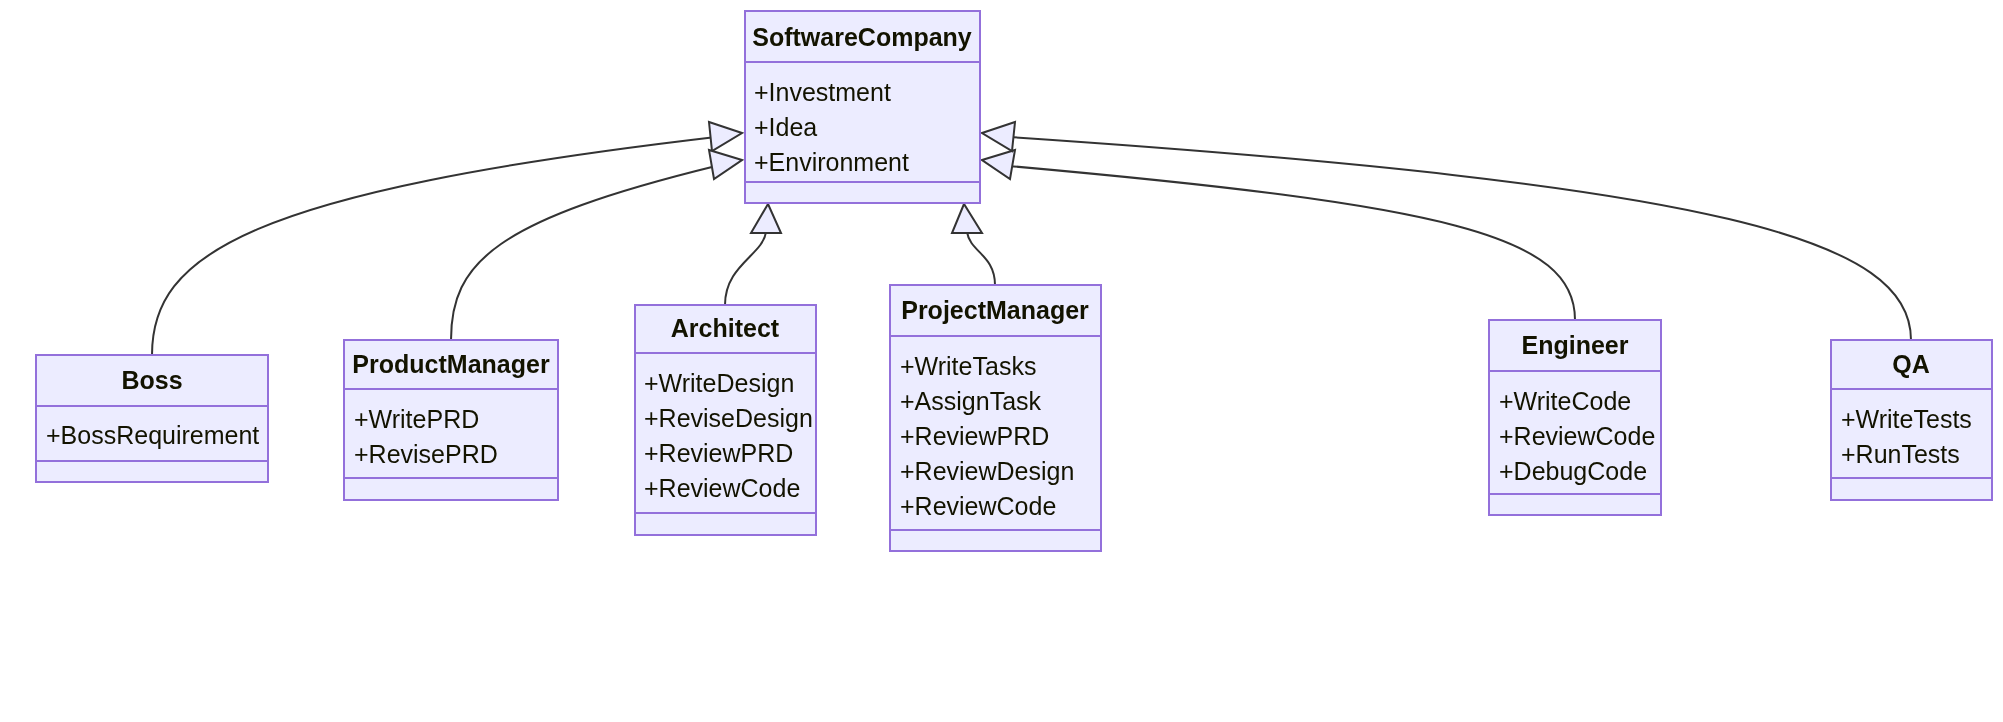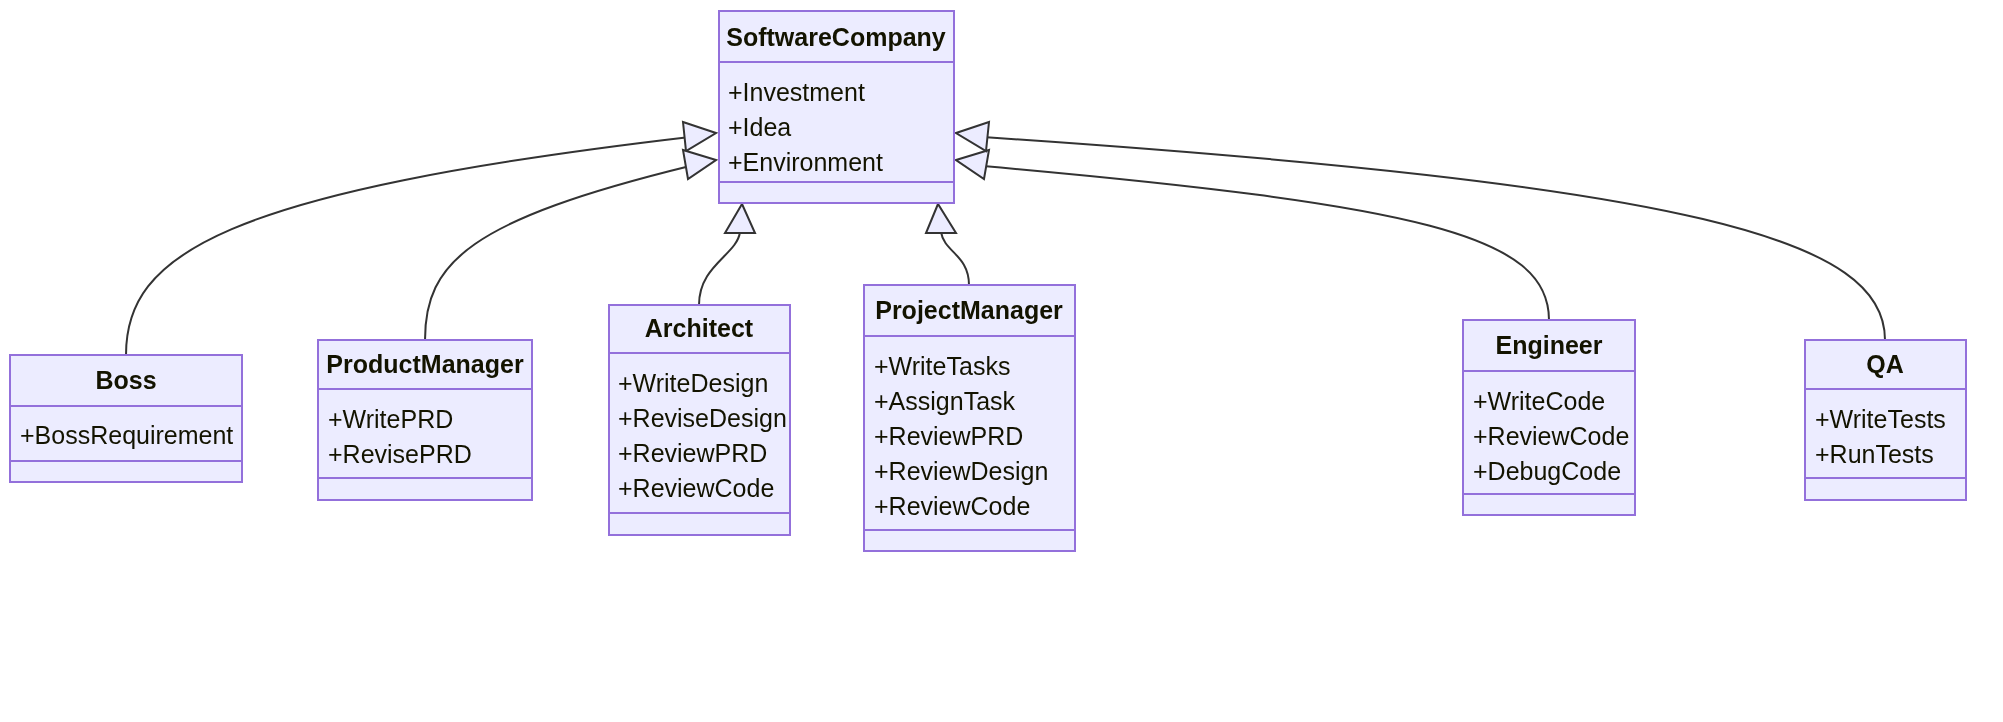--- a/index.html
+++ b/index.html
@@ -10,20 +10,21 @@
   body {
     width: 2003px;
     height: 722px;
     font-family: "Liberation Sans", sans-serif;
     overflow: hidden;
   }
   #diagram-root {
     position: relative;
     width: 1662px;
     height: 722px;
+    margin-left: 26px;
   }
   svg.uml-canvas {
     display: block;
     width: 2003px;
     height: 722px;
   }
   .class-box-rect {
     fill: #ECECFF;
     stroke: #9370DB;
     stroke-width: 2;

